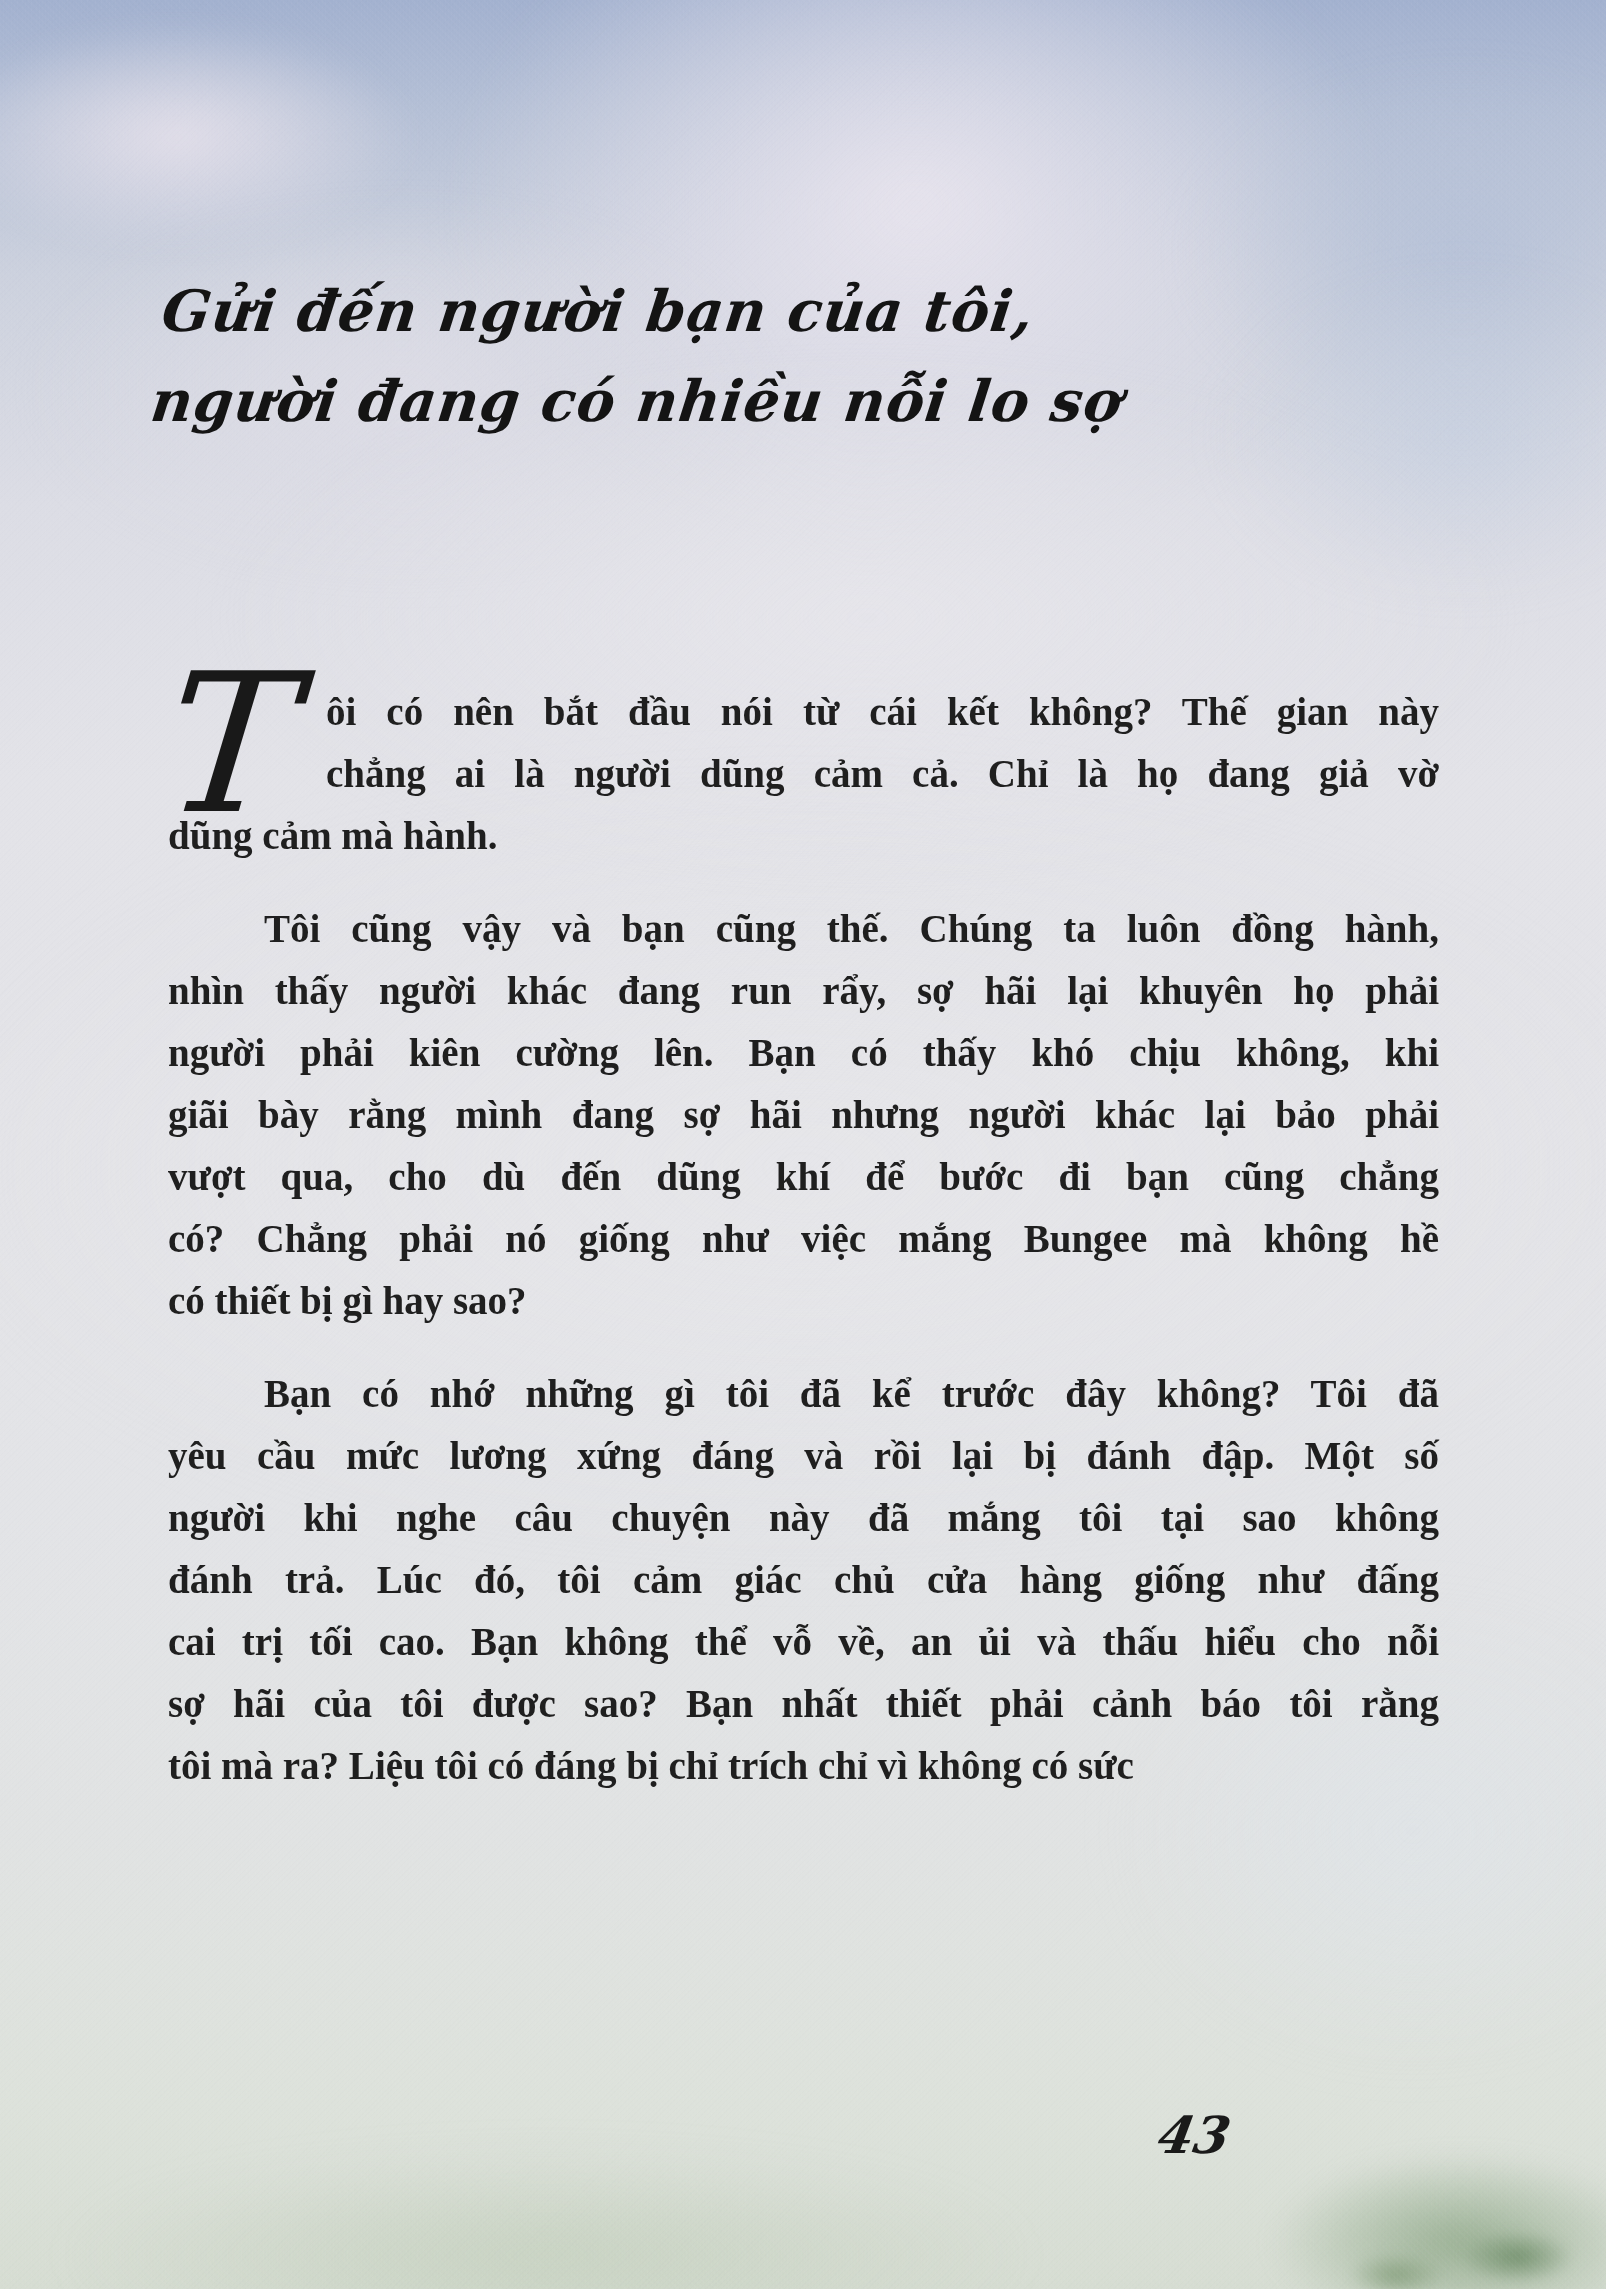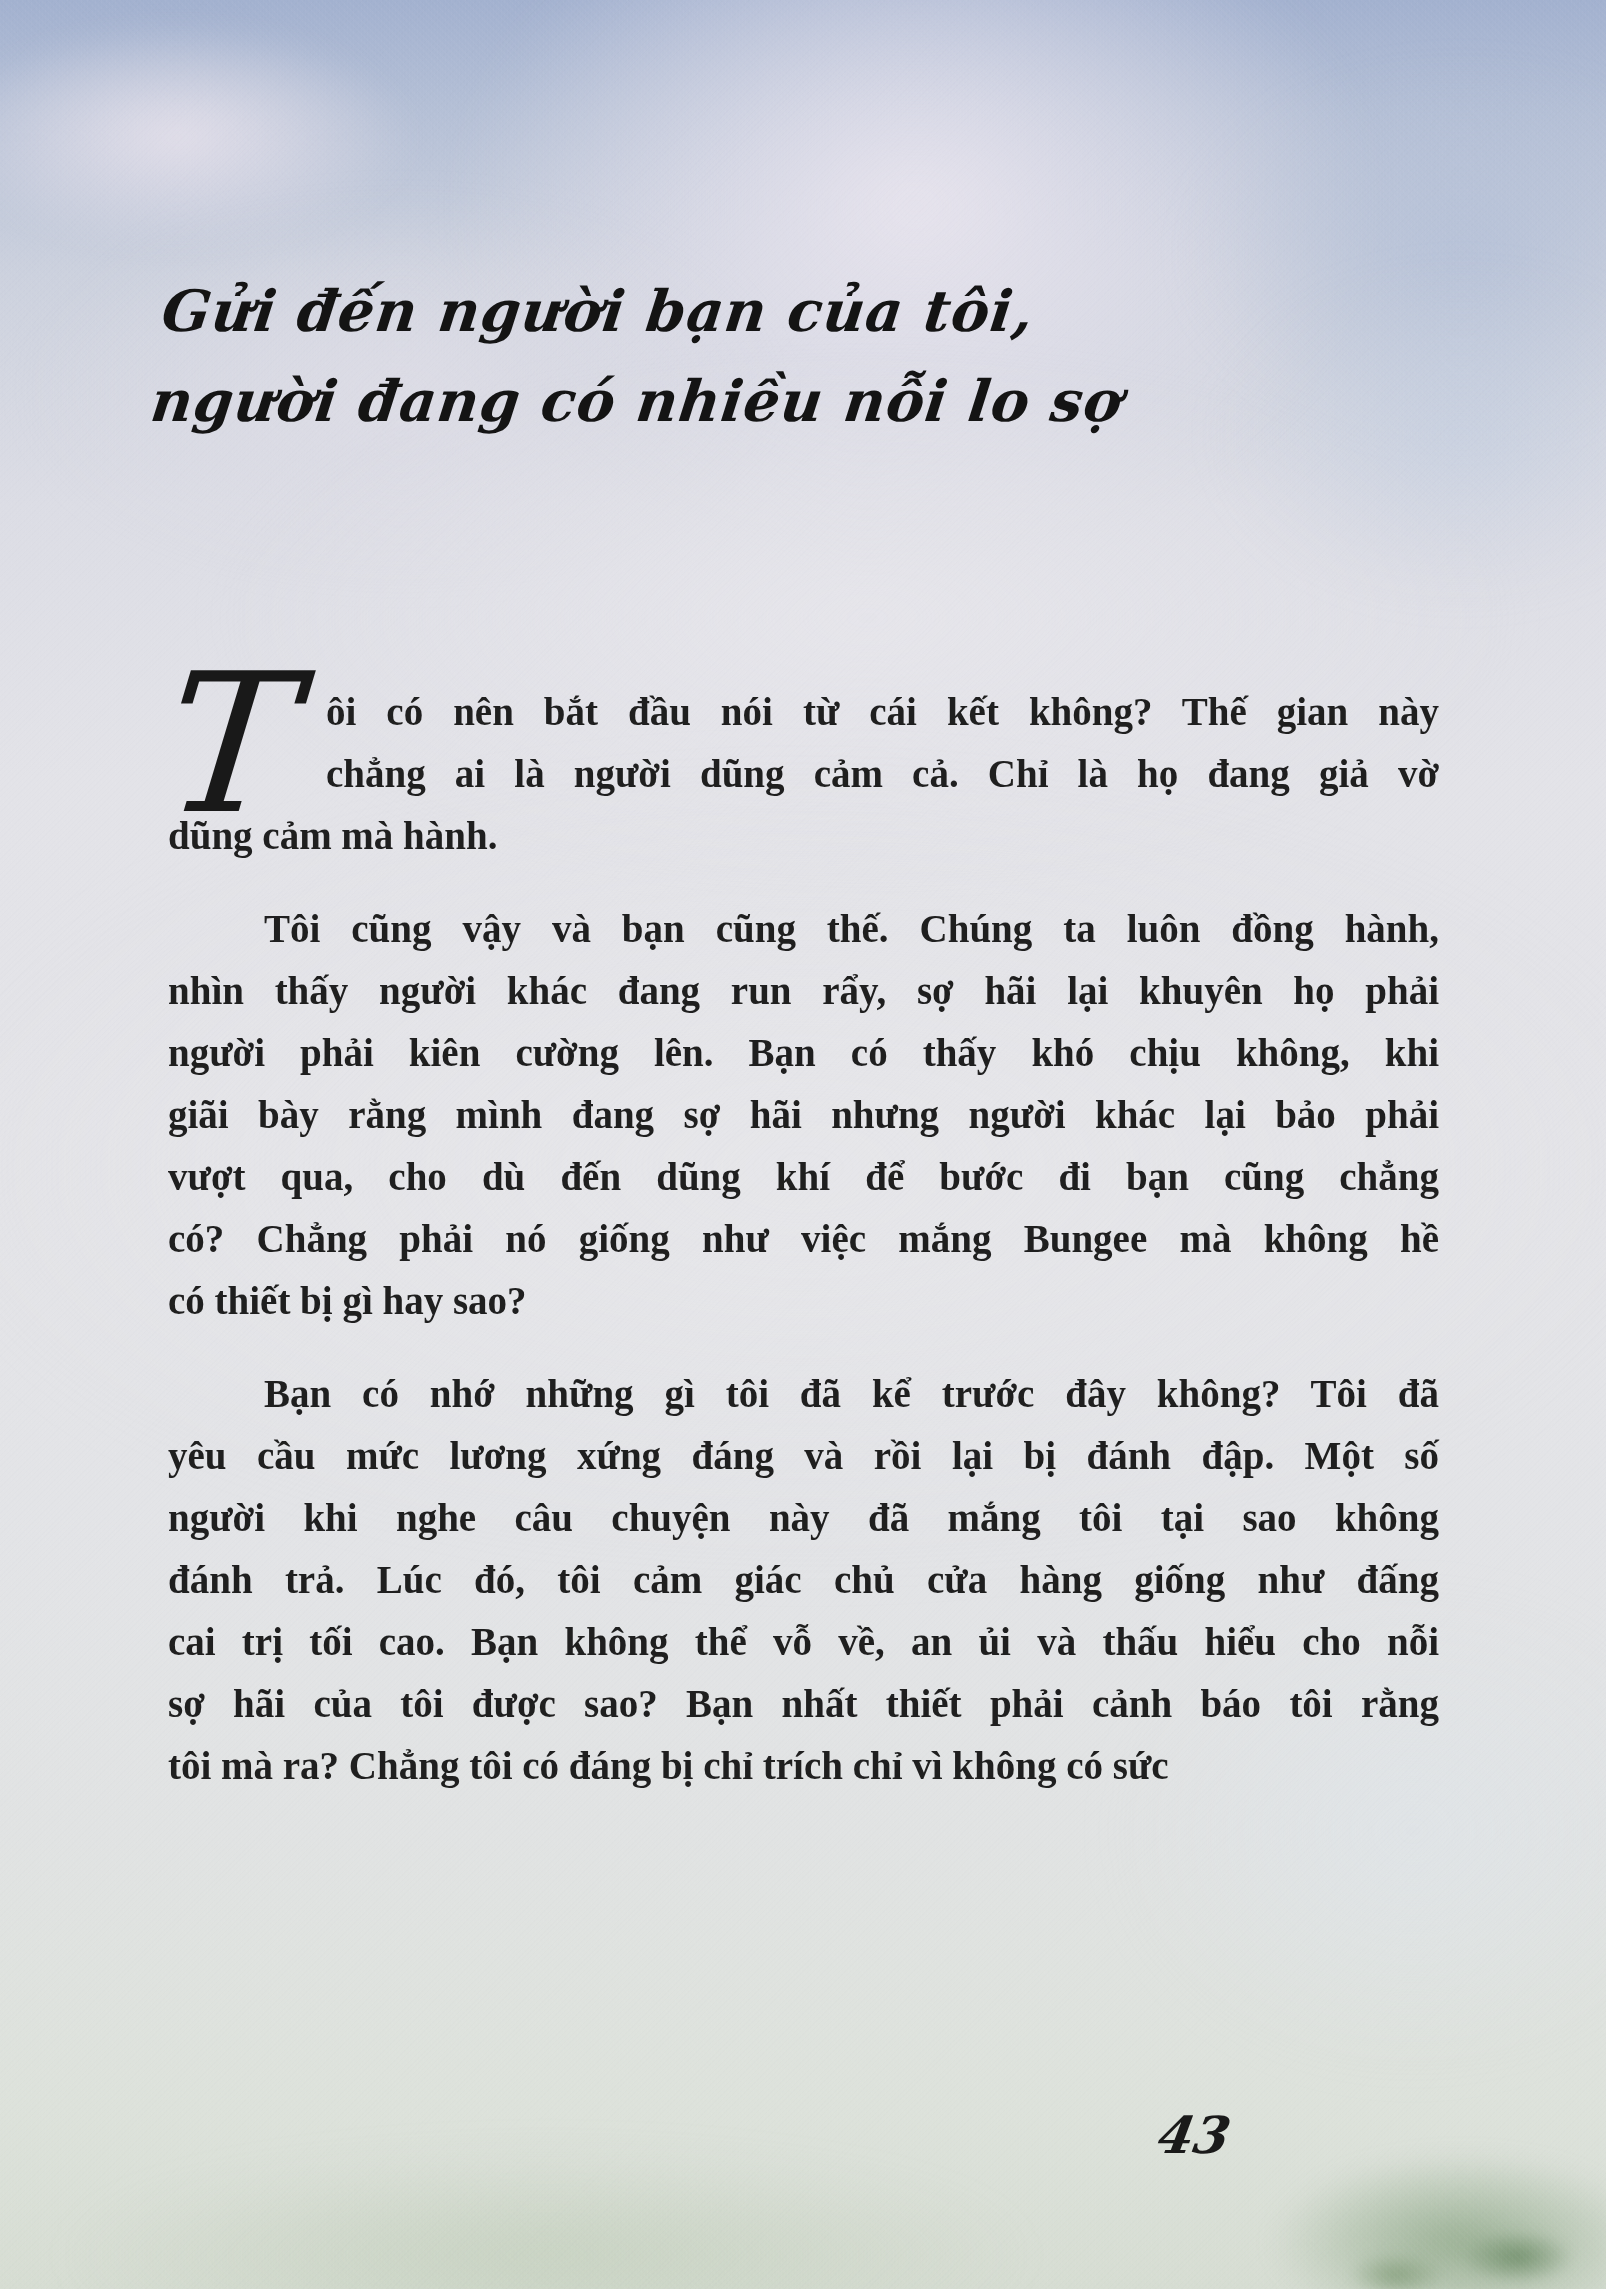--- a/index.html
+++ b/index.html
@@ -138,20 +138,20 @@
         <div class="line last">có thiết bị gì hay sao?</div>
       </div>
 
       <div class="para">
         <div class="line indent-line">Bạn có nhớ những gì tôi đã kể trước đây không? Tôi đã</div>
         <div class="line">yêu cầu mức lương xứng đáng và rồi lại bị đánh đập. Một số</div>
         <div class="line">người khi nghe câu chuyện này đã mắng tôi tại sao không</div>
         <div class="line">đánh trả. Lúc đó, tôi cảm giác chủ cửa hàng giống như đấng</div>
         <div class="line">cai trị tối cao. Bạn không thể vỗ về, an ủi và thấu hiểu cho nỗi</div>
         <div class="line">sợ hãi của tôi được sao? Bạn nhất thiết phải cảnh báo tôi rằng</div>
-        <div class="line last">tôi mà ra? Chẳng tôi có đáng bị chỉ trích chỉ vì không có sức</div>
+        <div class="line last">tôi mà ra? Liệu tôi có đáng bị chỉ trích chỉ vì không có sức</div>
       </div>
     </div>
   </div>
 
   <div class="page-number">43</div>
 </div>
 
 
 </body></html>

